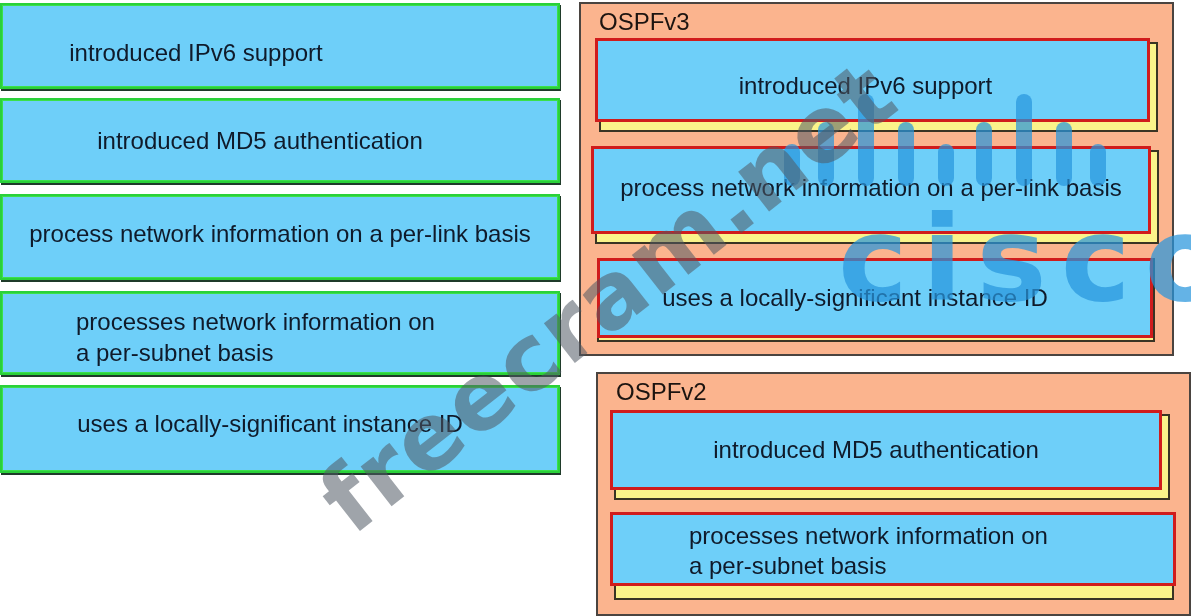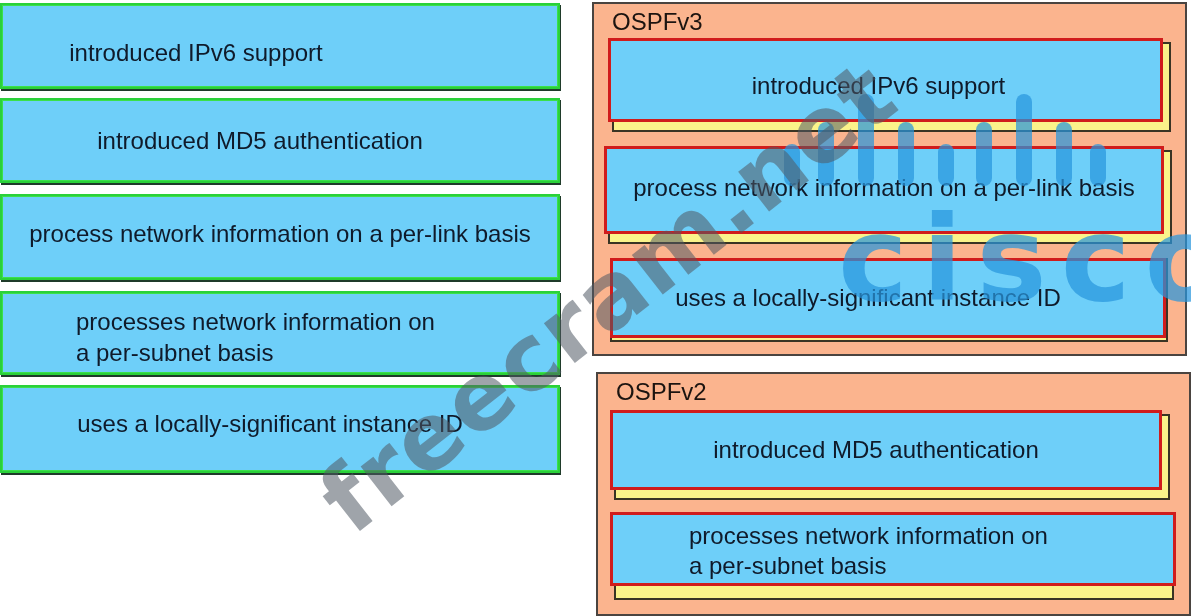--- a/index.html
+++ b/index.html
@@ -90,21 +90,21 @@
   <span class="label" style="top:23px;">process network information on a per-link basis</span>
 </div>
 <div class="src-box" style="top:291px;height:84px;">
   <span class="label multi" style="top:14px;left:74px;">processes network information on</span>
   <span class="label multi" style="top:45px;left:74px;">a per-subnet basis</span>
 </div>
 <div class="src-box" style="top:385px;height:88px;">
   <span class="label" style="top:22px;left:-20px;">uses a locally-significant instance ID</span>
 </div>
 
-<div class="target" style="left:592px;top:2px;width:595px;height:354px;">
+<div class="target" style="left:579px;top:2px;width:595px;height:354px;">
   <span class="title">OSPFv3</span>
 
   <div class="dropped" style="left:14px;top:34px;width:555px;height:84px;">
     <div class="shadow"></div>
     <div class="face">
       <span class="label" style="top:30px;left:-14px;">introduced IPv6 support</span>
     </div>
   </div>
 
   <div class="dropped" style="left:10px;top:142px;width:560px;height:88px;">

